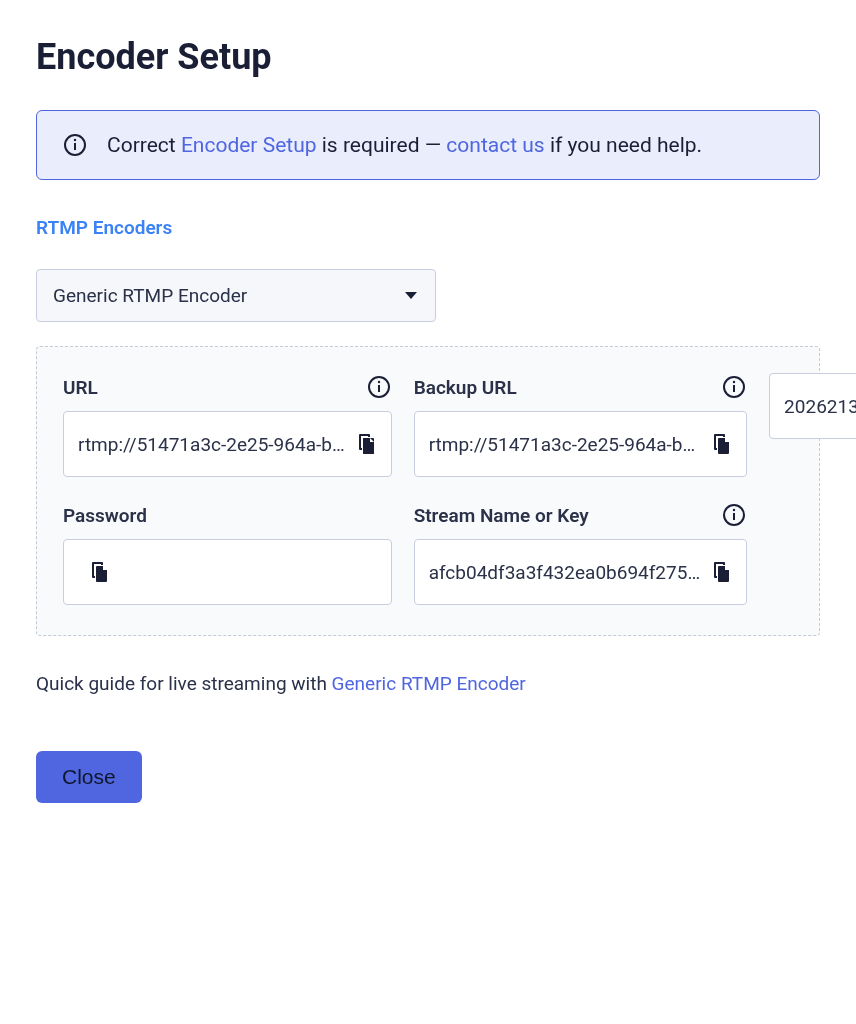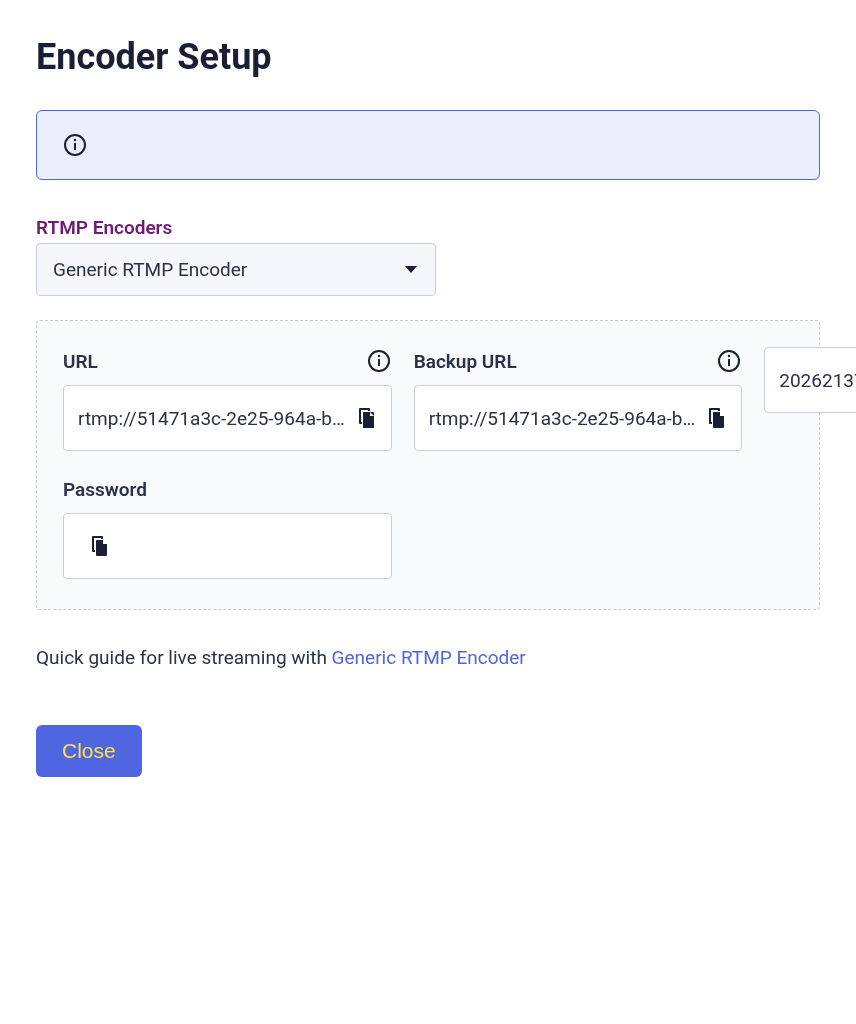--- a/index.html
+++ b/index.html
@@ -15,21 +15,21 @@
       gap: 20px;
       margin-bottom: 36px;
     }
     .alert-icon {
       flex: 0 0 auto;
       width: 24px; height: 24px;
       display: inline-flex; align-items: center; justify-content: center;
     }
     .alert-text { font-size: 21px; color: #1a1f36; }
     .alert-text a, .link { color: #4f66e0; text-decoration: none; }
-    .section-label { font-size: 19px; font-weight: 600; color: #701a75; margin-bottom: 4px; display: block; }
+    .section-label { font-size: 19px; font-weight: 600; color: #3b82f6; margin-bottom: 30px; display: block; }
     .select-wrap {
       position: relative;
       width: 400px;
       margin-bottom: 24px;
     }
     .select {
       width: 100%;
       background: #f6f7fb;
       border: 1px solid #c8cede;
       border-radius: 4px;
@@ -95,21 +95,21 @@
       flex: 0 0 auto;
       width: 30px; height: 30px;
       display: inline-flex; align-items: center; justify-content: center;
       cursor: pointer;
       margin-left: 6px;
     }
     .guide-text { font-size: 19px; color: #2a3148; margin-top: 36px; }
     .footer { margin-top: 56px; }
     .btn-primary {
       background: #4f66e0;
-      color: #fde047;
+      color: #0f172a;
       border: none;
       font-size: 21px;
       font-weight: 500;
       padding: 14px 26px;
       border-radius: 6px;
       cursor: pointer;
     }
     svg { display: block; }
   </style>
 </head>
@@ -118,20 +118,23 @@
 <h1>Encoder Setup</h1>
 
 <div class="alert">
   <span class="alert-icon">
     <svg width="24" height="24" viewBox="0 0 24 24" fill="none" stroke="#1a1f36" stroke-width="2">
       <circle cx="12" cy="12" r="10"></circle>
       <line x1="12" y1="10" x2="12" y2="17"></line>
       <circle cx="12" cy="7" r="1.2" fill="#1a1f36" stroke="none"></circle>
     </svg>
   </span>
+  <span class="alert-text">
+    <span>Correct </span><a href="#" class="link">Encoder Setup</a><span> is required — </span><a href="#" class="link">contact us</a><span> if you need help.</span>
+  </span>
 </div>
 
 <label class="section-label">RTMP Encoders</label>
 <div class="select-wrap">
   <div class="select">Generic RTMP Encoder</div>
   <span class="select-caret">
     <svg width="14" height="10" viewBox="0 0 14 10">
         <path d="M1 1 L7 8 L13 1 Z" fill="#1a1f36"></path>
       </svg>
   </span>
@@ -208,20 +211,42 @@
         <span class="copy-btn">
           <svg width="24" height="24" viewBox="0 0 24 24" fill="#1a1f36">
               <path d="M6 2h9a1 1 0 0 1 1 1v2h-2V4H7v12h1v2H6a1 1 0 0 1-1-1V3a1 1 0 0 1 1-1z"></path>
               <path d="M10 6h6v4h4v11a1 1 0 0 1-1 1h-9a1 1 0 0 1-1-1V7a1 1 0 0 1 1-1z"></path>
               <path d="M16 6l4 4h-4z" fill="#fff"></path>
             </svg>
         </span>
       </div>
     </div>
 
+    <div class="field">
+      <div class="field-label-row">
+        <span class="field-label">Stream Name or Key</span>
+        <span class="info-btn">
+          <svg width="24" height="24" viewBox="0 0 24 24" fill="none" stroke="#1a1f36" stroke-width="2">
+              <circle cx="12" cy="12" r="10"></circle>
+              <line x1="12" y1="10" x2="12" y2="17"></line>
+              <circle cx="12" cy="7" r="1.2" fill="#1a1f36" stroke="none"></circle>
+            </svg>
+        </span>
+      </div>
+      <div class="input-wrap">
+        <span class="input-text">afcb04df3a3f432ea0b694f275…</span>
+        <span class="copy-btn">
+          <svg width="24" height="24" viewBox="0 0 24 24" fill="#1a1f36">
+              <path d="M6 2h9a1 1 0 0 1 1 1v2h-2V4H7v12h1v2H6a1 1 0 0 1-1-1V3a1 1 0 0 1 1-1z"></path>
+              <path d="M10 6h6v4h4v11a1 1 0 0 1-1 1h-9a1 1 0 0 1-1-1V7a1 1 0 0 1 1-1z"></path>
+              <path d="M16 6l4 4h-4z" fill="#fff"></path>
+            </svg>
+        </span>
+      </div>
+    </div>
 
     <div></div>
   </div>
 </div>
 
 <p class="guide-text">
   <span>Quick guide for live streaming with </span><a href="#" class="link">Generic RTMP Encoder</a>
 </p>
 
 <div class="footer">

